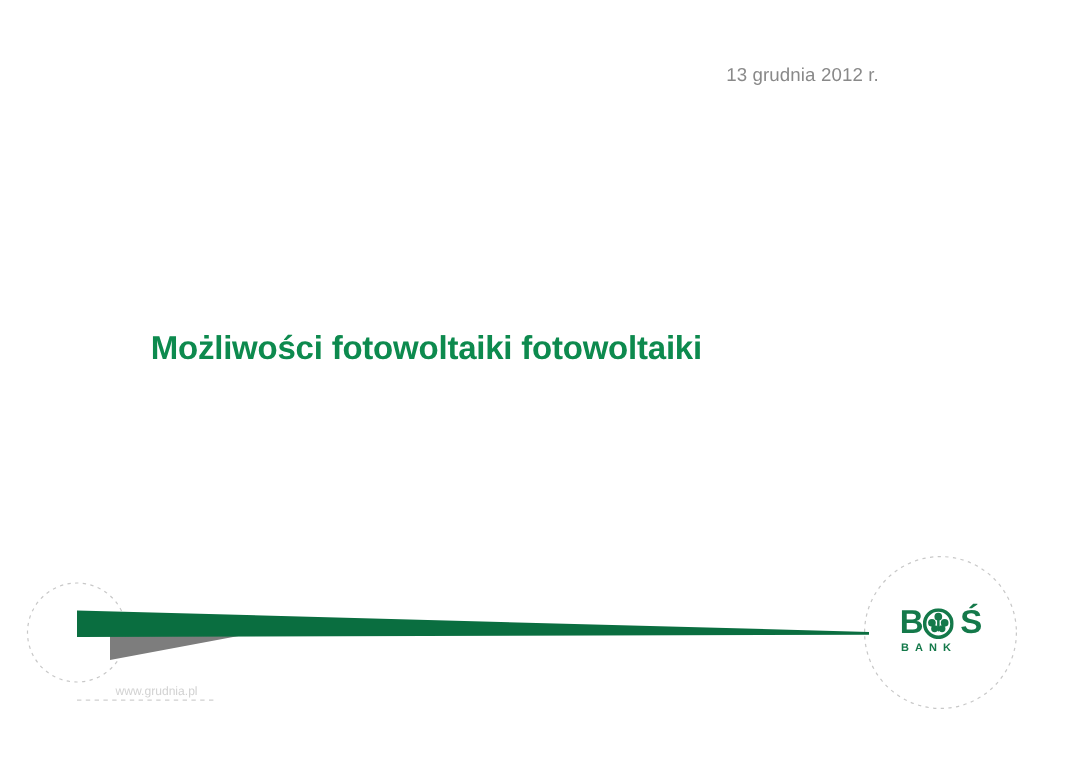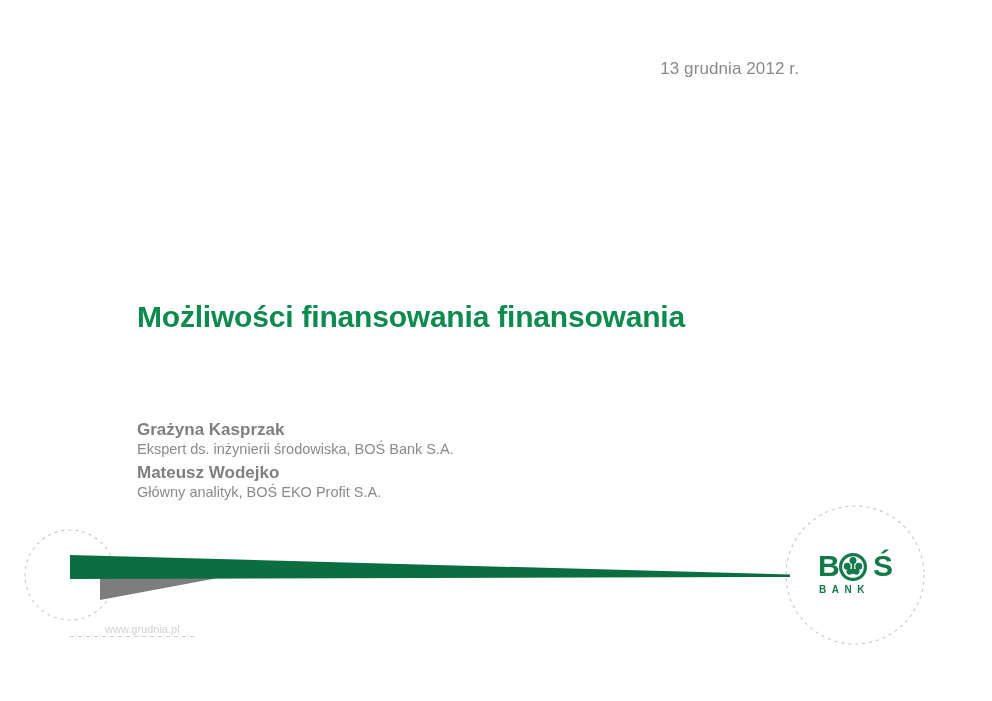--- a/index.html
+++ b/index.html
@@ -127,28 +127,22 @@
     white-space: nowrap;
   }
 </style>
 </head>
 <body>
 
 <div class="slide">
 
   <div class="date-line">13 grudnia 2012 r.</div>
 
-  <div class="slide-title">Możliwości finansowania finansowania</div>
+  <div class="slide-title">Możliwości fotowoltaiki fotowoltaiki</div>
 
-  <div class="presenters">
-    <div class="presenter-name">Grażyna Kasprzak</div>
-    <div class="presenter-role">Ekspert ds. inżynierii środowiska, BOŚ Bank S.A.</div>
-    <div class="presenter-name">Mateusz Wodejko</div>
-    <div class="presenter-role">Główny analityk, BOŚ EKO Profit S.A.</div>
-  </div>
 
   <svg class="footer-art" viewBox="0 0 992 701">
 
     <circle cx="70" cy="575" r="45" fill="none" stroke="#c8c8c8" stroke-width="1.1" stroke-dasharray="3 4"></circle>
 
     <circle cx="855" cy="575" r="69" fill="none" stroke="#c8c8c8" stroke-width="1.1" stroke-dasharray="3 4"></circle>
 
     <polygon points="100,578 100,600 218,578" fill="#7d7d7d"></polygon>
 
     <polygon points="70,555 70,579 790,577 790,574.5" fill="#0a6e40"></polygon>

